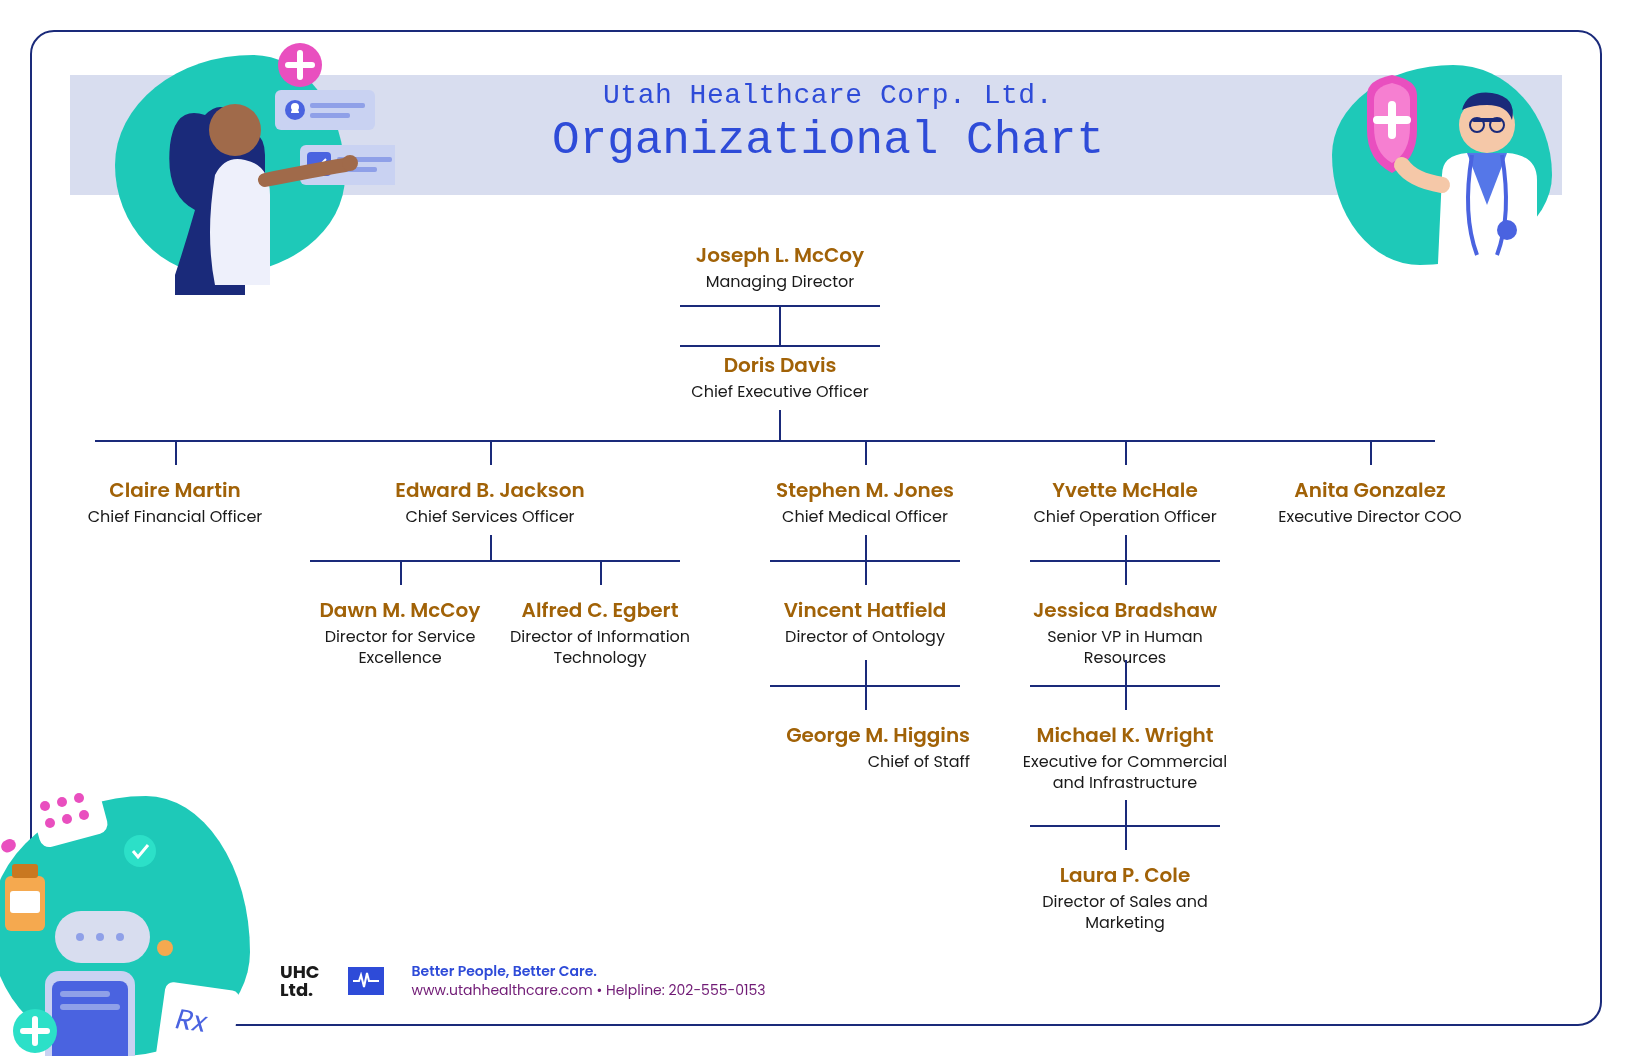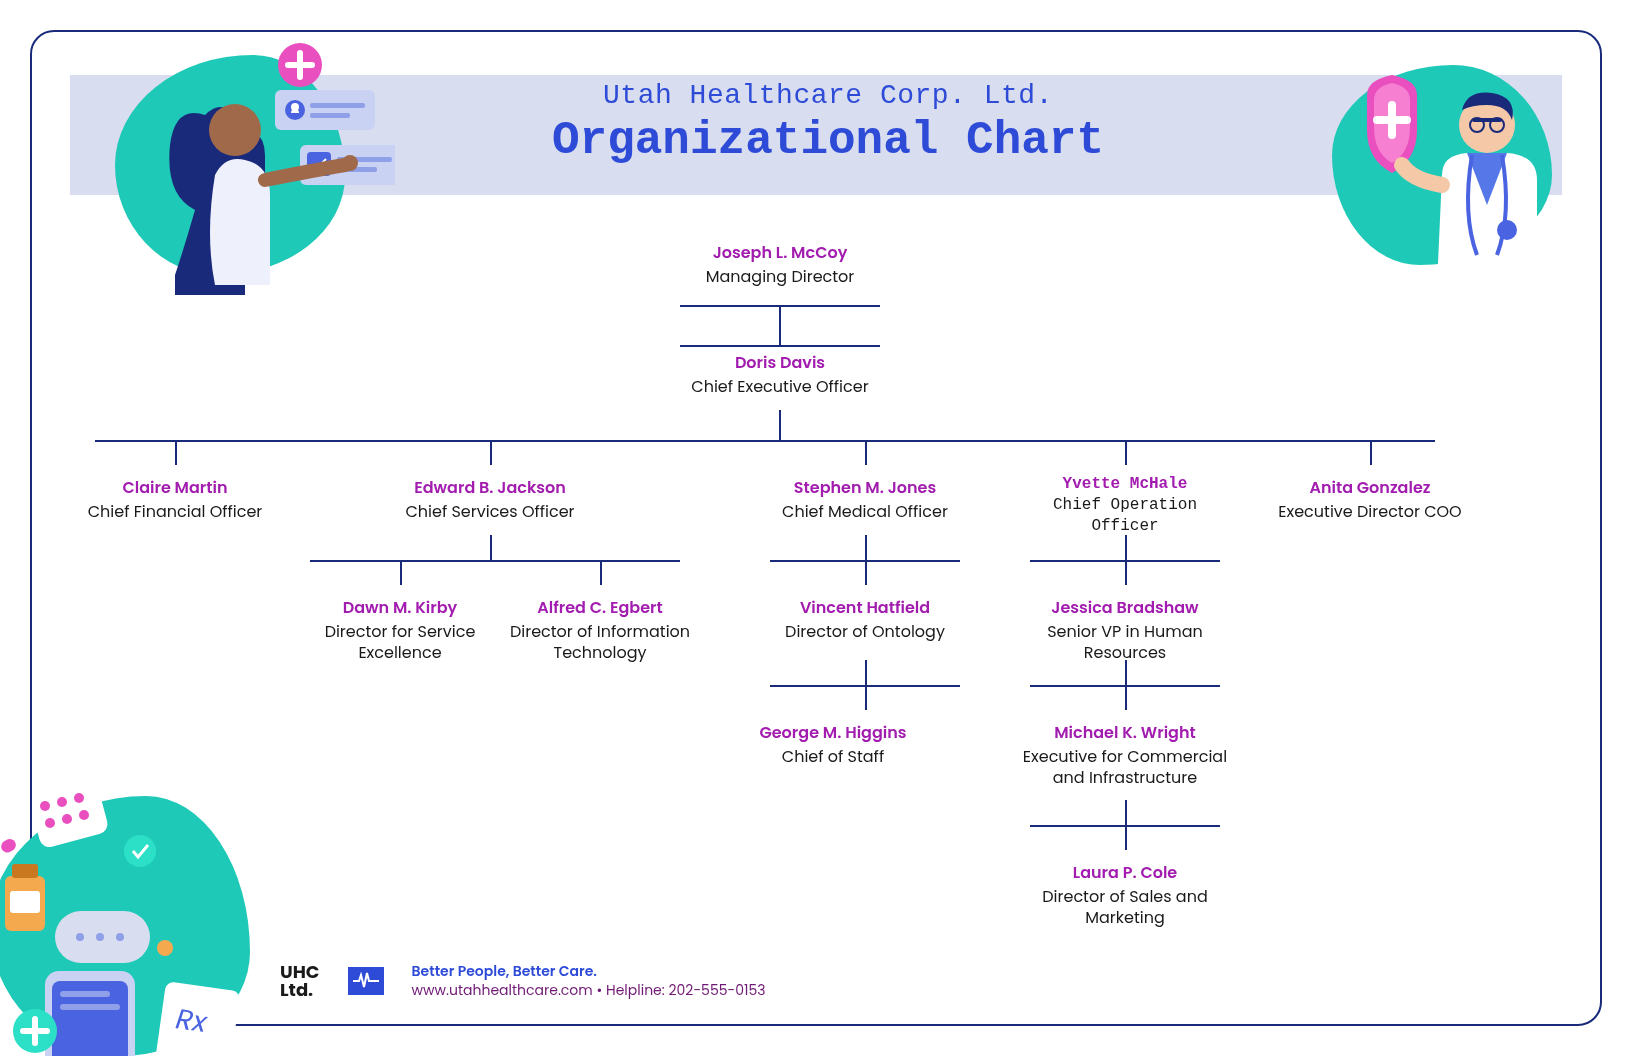--- a/index.html
+++ b/index.html
@@ -32,32 +32,32 @@
   .company {
     font-size: 28px;
     color: #2e4bd8;
     font-weight: 500;
     letter-spacing: 0.5px;
     font-family: "Courier New", monospace;
   }
   .main-title {
     font-size: 46px;
     color: #2e4bd8;
-    font-weight: 700;
+    font-weight: 400;
     font-family: "Courier New", monospace;
     margin-top: 4px;
   }
   .node {
     position: absolute;
     text-align: center;
     width: 220px;
   }
   .node .name {
-    color: #a21caf;
-    font-size: 16px;
+    color: #a16207;
+    font-size: 20px;
     font-weight: 600;
     margin-bottom: 2px;
   }
   .node .role {
     color: #1a1a1a;
     font-size: 16px;
     font-weight: 400;
     line-height: 1.3;
   }
   .hline {
@@ -245,36 +245,36 @@
   <div class="role">Chief Financial Officer</div>
 </div>
 <div class="node" style="top:475px;left:380px;">
   <div class="name">Edward B. Jackson</div>
   <div class="role">Chief Services Officer</div>
 </div>
 <div class="node" style="top:475px;left:755px;">
   <div class="name">Stephen M. Jones</div>
   <div class="role">Chief Medical Officer</div>
 </div>
-<div class="node" style="top:475px;left:1015px;font-family:Liberation Mono, monospace;">
+<div class="node" style="top:475px;left:1015px;">
   <div class="name">Yvette McHale</div>
   <div class="role">Chief Operation Officer</div>
 </div>
 <div class="node" style="top:475px;left:1260px;">
   <div class="name">Anita Gonzalez</div>
   <div class="role">Executive Director COO</div>
 </div>
 
 <div class="vline" style="top:535px;left:490px;height:25px;"></div>
 <div class="hline" style="top:560px;left:310px;width:370px;"></div>
 <div class="vline" style="top:560px;left:400px;height:25px;"></div>
 <div class="vline" style="top:560px;left:600px;height:25px;"></div>
 
 <div class="node" style="top:595px;left:290px;">
-  <div class="name">Dawn M. Kirby</div>
+  <div class="name">Dawn M. McCoy</div>
   <div class="role">Director for Service Excellence</div>
 </div>
 <div class="node" style="top:595px;left:490px;">
   <div class="name">Alfred C. Egbert</div>
   <div class="role">Director of Information Technology</div>
 </div>
 
 <div class="vline" style="top:535px;left:865px;height:25px;"></div>
 <div class="hline" style="top:560px;left:770px;width:190px;"></div>
 <div class="vline" style="top:560px;left:865px;height:25px;"></div>
@@ -287,21 +287,21 @@
 <div class="hline" style="top:560px;left:1030px;width:190px;"></div>
 <div class="vline" style="top:560px;left:1125px;height:25px;"></div>
 <div class="node" style="top:595px;left:1015px;">
   <div class="name">Jessica Bradshaw</div>
   <div class="role">Senior VP in Human Resources</div>
 </div>
 
 <div class="vline" style="top:660px;left:865px;height:25px;"></div>
 <div class="hline" style="top:685px;left:770px;width:190px;"></div>
 <div class="vline" style="top:685px;left:865px;height:25px;"></div>
-<div class="node" style="top:720px;left:723px;">
+<div class="node" style="top:720px;left:750px;text-align:right;">
   <div class="name">George M. Higgins</div>
   <div class="role">Chief of Staff</div>
 </div>
 
 <div class="vline" style="top:660px;left:1125px;height:25px;"></div>
 <div class="hline" style="top:685px;left:1030px;width:190px;"></div>
 <div class="vline" style="top:685px;left:1125px;height:25px;"></div>
 <div class="node" style="top:720px;left:1015px;">
   <div class="name">Michael K. Wright</div>
   <div class="role">Executive for Commercial and Infrastructure</div>

